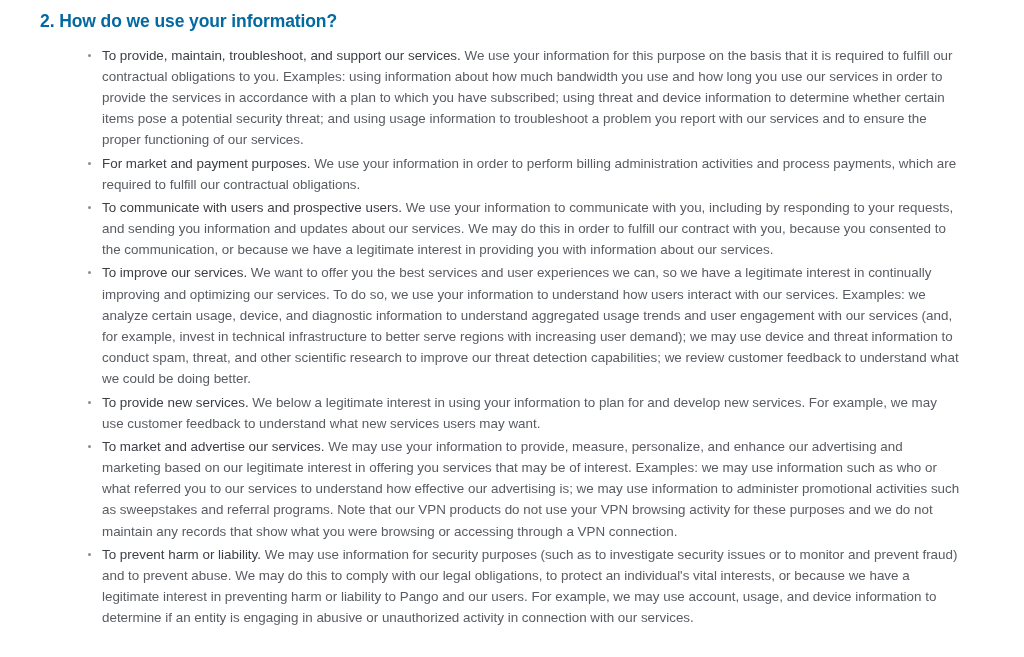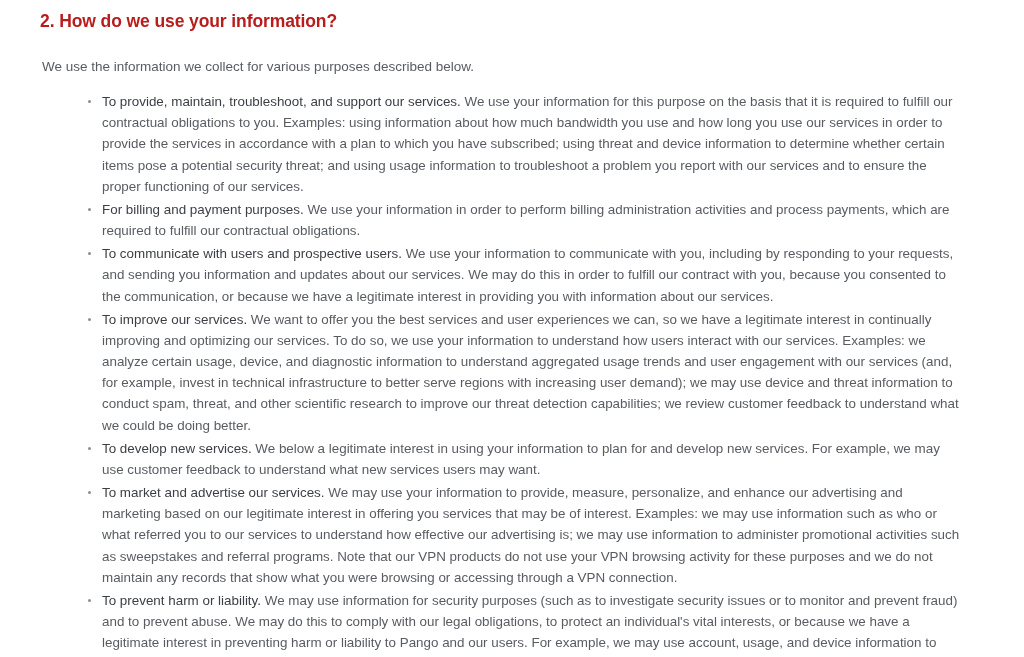--- a/index.html
+++ b/index.html
@@ -17,22 +17,22 @@
   }
   .page {
     box-sizing: border-box;
     width: 1024px;
     padding: 4px 40px 0 40px;
   }
   h2.section-title {
     font-size: 17.5px;
     line-height: 1.3;
     font-weight: bold;
-    color: #b91c1c;
-    margin: 6px 0 24px 0;
+    color: #0369a1;
+    margin: 6px 0 12px 0;
     letter-spacing: -0.1px;
   }
   p.intro {
     font-size: 13.5px;
     line-height: 1.5;
     color: #585c62;
     margin: 0 0 14px 2px;
   }
   ul.info-list {
     list-style: none;
@@ -63,26 +63,25 @@
     color: #3b3f45;
   }
 </style>
 </head>
 <body>
 
 <div class="page">
 
   <h2 class="section-title">2. How do we use your information?</h2>
 
-  <p class="intro">We use the information we collect for various purposes described below.</p>
 
   <ul class="info-list">
     <li><span class="lead">To provide, maintain, troubleshoot, and support our services.</span><span> We use your information for this purpose on the basis that it is required to fulfill our contractual obligations to you. Examples: using information about how much bandwidth you use and how long you use our services in order to provide the services in accordance with a plan to which you have subscribed; using threat and device information to determine whether certain items pose a potential security threat; and using usage information to troubleshoot a problem you report with our services and to ensure the proper functioning of our services.</span></li>
-    <li><span class="lead">For billing and payment purposes.</span><span> We use your information in order to perform billing administration activities and process payments, which are required to fulfill our contractual obligations.</span></li>
+    <li><span class="lead">For market and payment purposes.</span><span> We use your information in order to perform billing administration activities and process payments, which are required to fulfill our contractual obligations.</span></li>
     <li><span class="lead">To communicate with users and prospective users.</span><span> We use your information to communicate with you, including by responding to your requests, and sending you information and updates about our services. We may do this in order to fulfill our contract with you, because you consented to the communication, or because we have a legitimate interest in providing you with information about our services.</span></li>
     <li><span class="lead">To improve our services.</span><span> We want to offer you the best services and user experiences we can, so we have a legitimate interest in continually improving and optimizing our services. To do so, we use your information to understand how users interact with our services. Examples: we analyze certain usage, device, and diagnostic information to understand aggregated usage trends and user engagement with our services (and, for example, invest in technical infrastructure to better serve regions with increasing user demand); we may use device and threat information to conduct spam, threat, and other scientific research to improve our threat detection capabilities; we review customer feedback to understand what we could be doing better.</span></li>
-    <li><span class="lead">To develop new services.</span><span> We below a legitimate interest in using your information to plan for and develop new services. For example, we may use customer feedback to understand what new services users may want.</span></li>
+    <li><span class="lead">To provide new services.</span><span> We below a legitimate interest in using your information to plan for and develop new services. For example, we may use customer feedback to understand what new services users may want.</span></li>
     <li><span class="lead">To market and advertise our services.</span><span> We may use your information to provide, measure, personalize, and enhance our advertising and marketing based on our legitimate interest in offering you services that may be of interest. Examples: we may use information such as who or what referred you to our services to understand how effective our advertising is; we may use information to administer promotional activities such as sweepstakes and referral programs. Note that our VPN products do not use your VPN browsing activity for these purposes and we do not maintain any records that show what you were browsing or accessing through a VPN connection.</span></li>
     <li><span class="lead">To prevent harm or liability.</span><span> We may use information for security purposes (such as to investigate security issues or to monitor and prevent fraud) and to prevent abuse. We may do this to comply with our legal obligations, to protect an individual's vital interests, or because we have a legitimate interest in preventing harm or liability to Pango and our users. For example, we may use account, usage, and device information to determine if an entity is engaging in abusive or unauthorized activity in connection with our services.</span></li>
 
   </ul>
 
 </div>
 
 </body></html>

